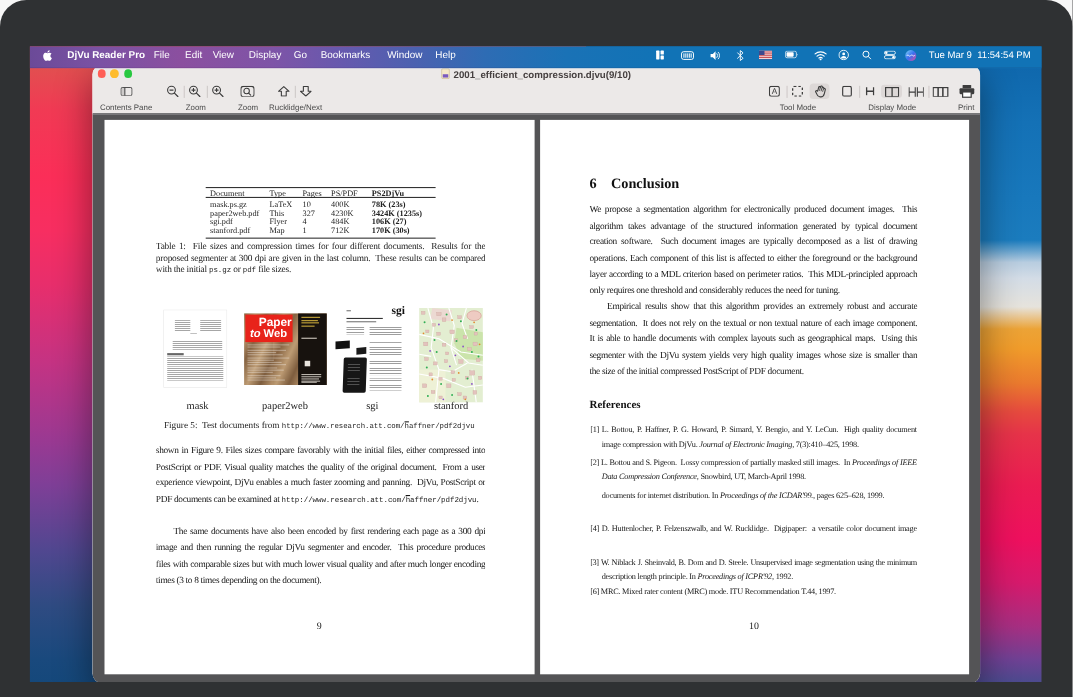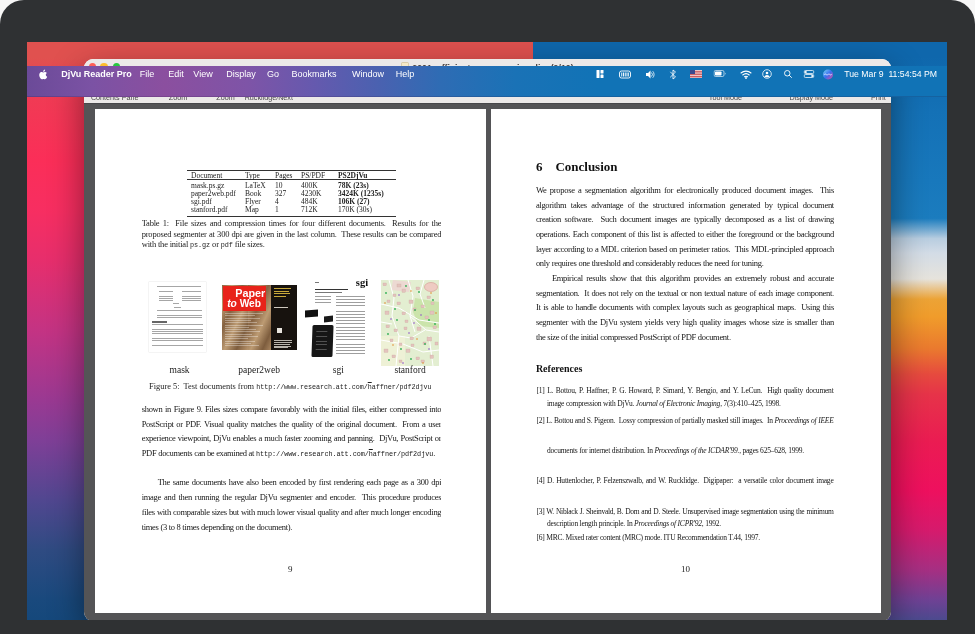--- a/index.html
+++ b/index.html
@@ -3,24 +3,24 @@
 <meta charset="utf-8">
 <style>
   html,body{margin:0;padding:0;}
   body{width:975px;height:634px;background:#f7f7f7;font-family:"Liberation Sans",sans-serif;overflow:hidden;position:relative;}
   .bezel{position:absolute;left:0;top:0;width:975px;height:634px;background:#2f3133;border-radius:24px 24px 0 0;}
   .screen{position:absolute;left:27px;top:42px;width:920px;height:578px;overflow:hidden;}
   .wallL{position:absolute;left:0;top:0;width:55%;height:100%;
     background:linear-gradient(to bottom,#e0514f 2.6%,#f13a54 10%,#fb2e58 20.4%,#f72e61 29%,#e72e6c 37.7%,#c43383 49.8%,#9a3992 61.9%,#7f3f97 68.9%,#514790 79.2%,#2f4b82 87.9%,#19497d 96.5%,#15487b 100%);}
   .wallR{position:absolute;right:0;top:0;width:45%;height:100%;
     background:linear-gradient(to bottom,#0f67ac 2.6%,#1471b6 12%,#1878bc 24%,#1b7cbe 30.5%,#b8cde0 34%,#d3dce6 36.5%,#e6e3dc 41%,#eca336 44.5%,#f09c2b 47.5%,#ea7a2e 53%,#e64a3e 57.5%,#e63349 61%,#ea1c52 69%,#ee105e 77.5%,#d61a6c 84.4%,#a62f82 91.3%,#6f4194 96.5%,#4c4a8e 100%);}
-  .menubar{position:absolute;left:0;top:0;width:100%;height:31px;
+  .menubar{position:absolute;left:0;top:0;width:100%;height:20px;
     background:linear-gradient(90deg,#6b4a98 0%,#7b52a4 7%,#8b4f9f 15%,#7e54a7 24%,#6659ae 31%,#4b61b0 38%,#2e6cb4 45%,#1a72b6 53%,#1173b6 62%,#1173b6 100%);
     box-shadow:inset 0 -0.5px 0 rgba(40,20,60,0.35);
-    color:#fff;font-size:9px;margin-top:24px;}
+    color:#fff;font-size:9px;}
   .menubar .item{position:absolute;top:0;line-height:16px;white-space:nowrap;transform:translateX(-50%);}
   .clock{position:absolute;top:0;right:10px;line-height:16px;font-size:8.7px;white-space:nowrap;}
   .mbicon{position:absolute;top:0;height:16px;display:flex;align-items:center;transform:translateX(-50%);}
   .window{position:absolute;left:57px;top:16.5px;width:807px;height:562px;border-radius:9px;background:#fff;
     box-shadow:0 12px 34px rgba(0,0,0,0.45);overflow:hidden;}
   .header{position:absolute;left:0;top:0;width:100%;height:44.5px;background:#ece9e8;border-bottom:1px solid #47474a;}
   .tl{position:absolute;top:4.6px;width:7.5px;height:7.5px;border-radius:50%;}
   .title{position:absolute;top:3.6px;left:0;width:100%;text-align:center;font-size:8.8px;font-weight:bold;color:#464040;}
   .tblabel{position:absolute;top:34px;font-size:7.2px;color:#4a4a4a;transform:translateX(-50%);white-space:nowrap;}
   .tbicon{position:absolute;transform:translateX(-50%);}
@@ -186,34 +186,34 @@
             <div class="abs" style="left:58px;top:1.2px">Type</div>
             <div class="abs" style="left:88px;top:1.2px">Pages</div>
             <div class="abs" style="left:114px;top:1.2px">PS/PDF</div>
             <div class="abs" style="left:151px;top:1.2px;font-weight:bold">PS2DjVu</div>
           <div class="abs" style="left:4px;top:10.7px">mask.ps.gz</div>
             <div class="abs" style="left:58px;top:10.7px">LaTeX</div>
             <div class="abs" style="left:88px;top:10.7px">10</div>
             <div class="abs" style="left:114px;top:10.7px">400K</div>
             <div class="abs" style="left:151px;top:10.7px;font-weight:bold">78K (23s)</div>
           <div class="abs" style="left:4px;top:18.7px">paper2web.pdf</div>
-            <div class="abs" style="left:58px;top:18.7px">Book</div>
+            <div class="abs" style="left:58px;top:18.7px">This</div>
             <div class="abs" style="left:88px;top:18.7px">327</div>
             <div class="abs" style="left:114px;top:18.7px">4230K</div>
             <div class="abs" style="left:151px;top:18.7px;font-weight:bold">3424K (1235s)</div>
           <div class="abs" style="left:4px;top:26.5px">sgi.pdf</div>
             <div class="abs" style="left:58px;top:26.5px">Flyer</div>
             <div class="abs" style="left:88px;top:26.5px">4</div>
             <div class="abs" style="left:114px;top:26.5px">484K</div>
             <div class="abs" style="left:151px;top:26.5px;font-weight:bold">106K (27)</div>
           <div class="abs" style="left:4px;top:34.9px">stanford.pdf</div>
             <div class="abs" style="left:58px;top:34.9px">Map</div>
             <div class="abs" style="left:88px;top:34.9px">1</div>
             <div class="abs" style="left:114px;top:34.9px">712K</div>
-            <div class="abs" style="left:151px;top:34.9px;font-weight:normal">170K (30s)</div>
+            <div class="abs" style="left:151px;top:34.9px;font-weight:bold">170K (30s)</div>
         </div>
         <div class="abs" style="left:47.2px;top:109px;width:299.6px;font-size:8.5px;letter-spacing:-0.2px;line-height:10.55px;color:#222">
           <div class="jl">Table 1:&nbsp; File sizes and compression times for four different documents.&nbsp; Results for the</div>
           <div class="jl">proposed segmenter at 300 dpi are given in the last column.&nbsp; These results can be compared</div>
           <div class="jl last">with the initial <span class="mono">ps.gz</span> or <span class="mono">pdf</span> file sizes.</div>
         </div>
         <div class="abs thumb-mask" style="left:54.8px;top:172.8px;width:56.7px;height:69.8px">
           <i style="left:7.7px;top:4.3px;width:43.8px;height:1.5px"></i>
           <i style="left:9.5px;top:8.8px;width:14.7px;height:10.7px"></i>
           <i style="left:33.1px;top:8.8px;width:18.9px;height:10.7px"></i>
@@ -405,20 +405,21 @@
           <div class="jl">segmenter with the DjVu system yields very high quality images whose size is smaller than</div>
           <div class="jl last">the size of the initial compressed PostScript of PDF document.</div>
         </div>
         <div class="abs" style="left:45.4px;top:253.5px;font-size:10px;font-weight:bold;color:#111">References</div>
         <div class="ref" style="top:276.1px">
           <div class="jl">[1] L. Bottou, P. Haffner, P. G. Howard, P. Simard, Y. Bengio, and Y. LeCun.&nbsp; High quality document</div>
           <div class="jl last" style="padding-left:10.5px">image compression with DjVu. <i>Journal of Electronic Imaging</i>, 7(3):410–425, 1998.</div>
         </div>
         <div class="ref" style="top:305.7px">
           <div class="jl">[2] L. Bottou and S. Pigeon.&nbsp; Lossy compression of partially masked still images.&nbsp; In <i>Proceedings of IEEE</i></div>
+          <div class="jl last" style="padding-left:10.5px"><i>Data Compression Conference</i>, Snowbird, UT, March-April 1998.</div>
         </div>
         <div class="ref" style="top:336.3px">
           <div class="jl last" style="padding-left:10.5px">documents for internet distribution. In <i>Proceedings of the ICDAR'99.</i>, pages 625–628, 1999.</div>
         </div>
         <div class="ref" style="top:366.4px">
           <div class="jl">[4] D. Huttenlocher, P. Felzenszwalb, and W. Rucklidge.&nbsp; Digipaper:&nbsp; a versatile color document image</div>
         </div>
         <div class="ref" style="top:396.5px">
           <div class="jl" style="letter-spacing:-0.3px">[3] W. Niblack J. Sheinvald, B. Dom and D. Steele. Unsupervised image segmentation using the minimum</div>
           <div class="jl last" style="padding-left:10.5px">description length principle. In <i>Proceedings of ICPR'92</i>, 1992.</div>

